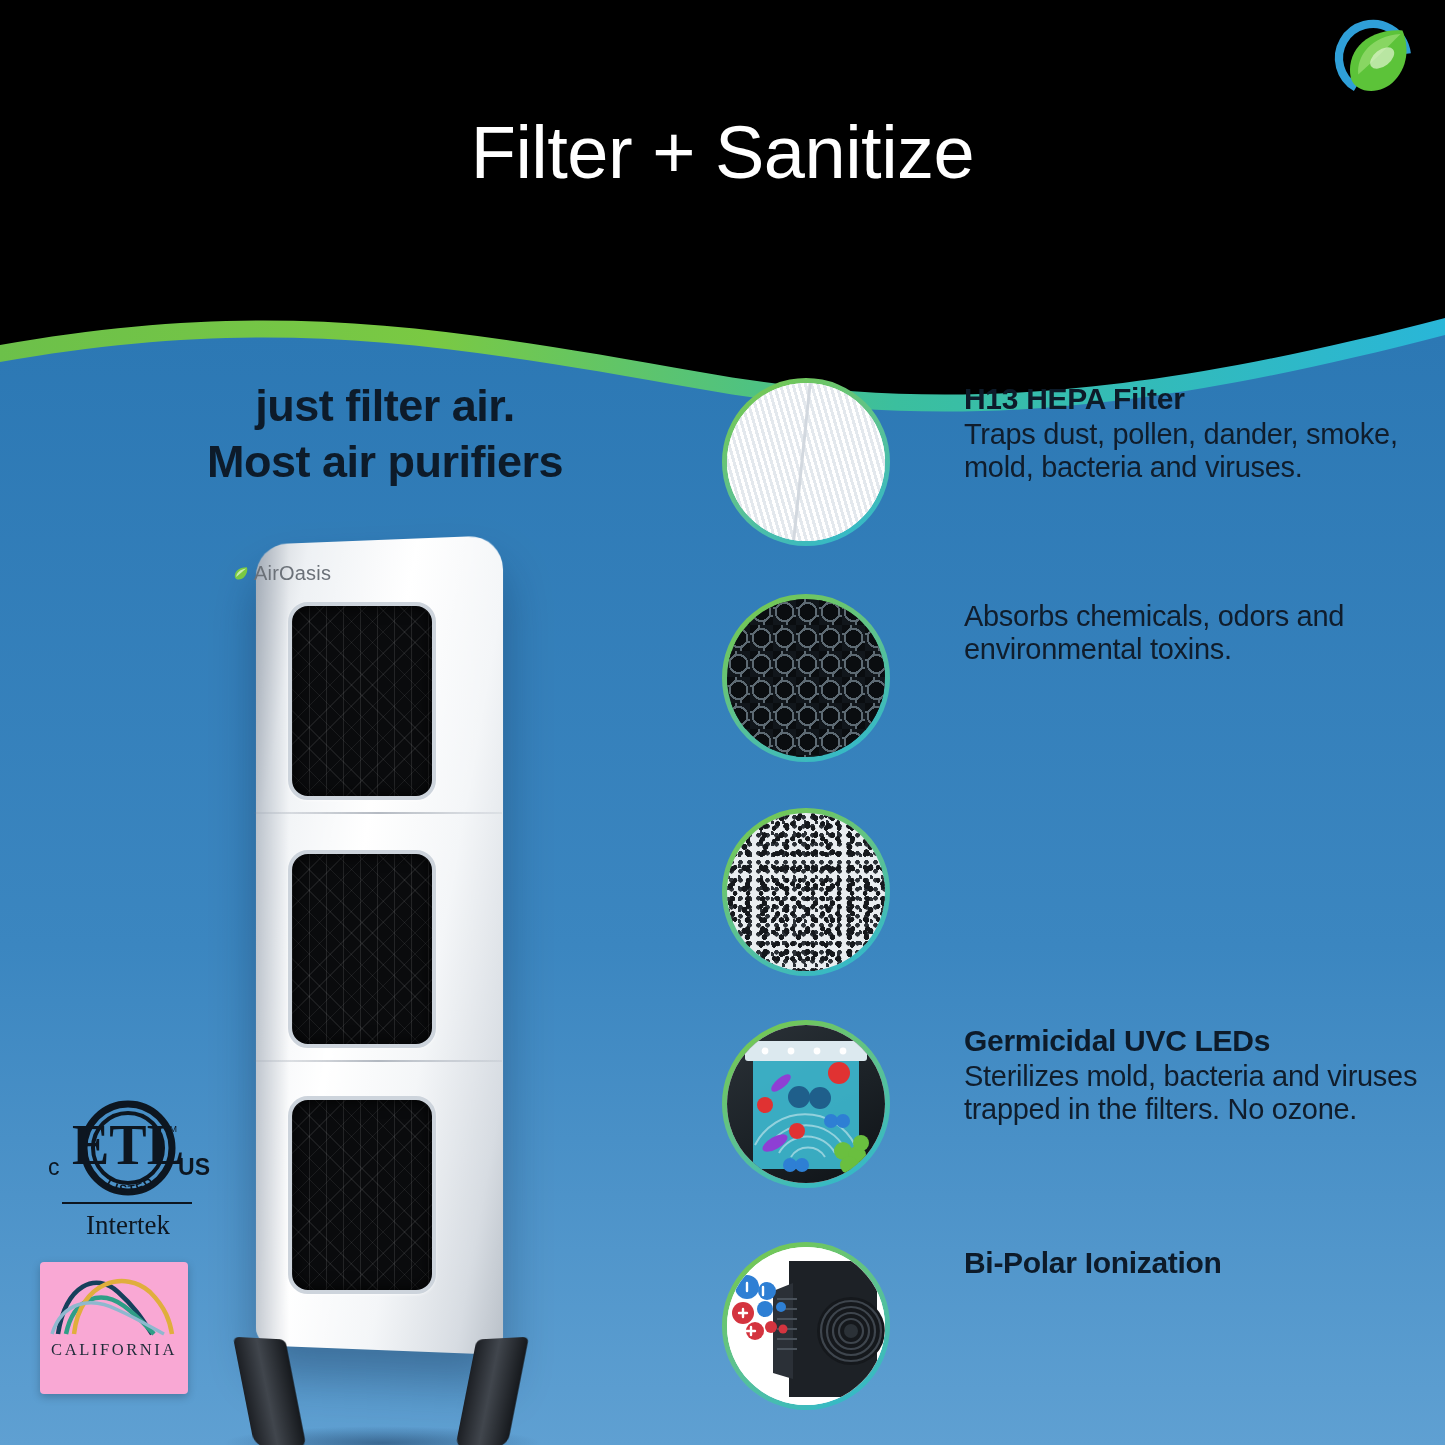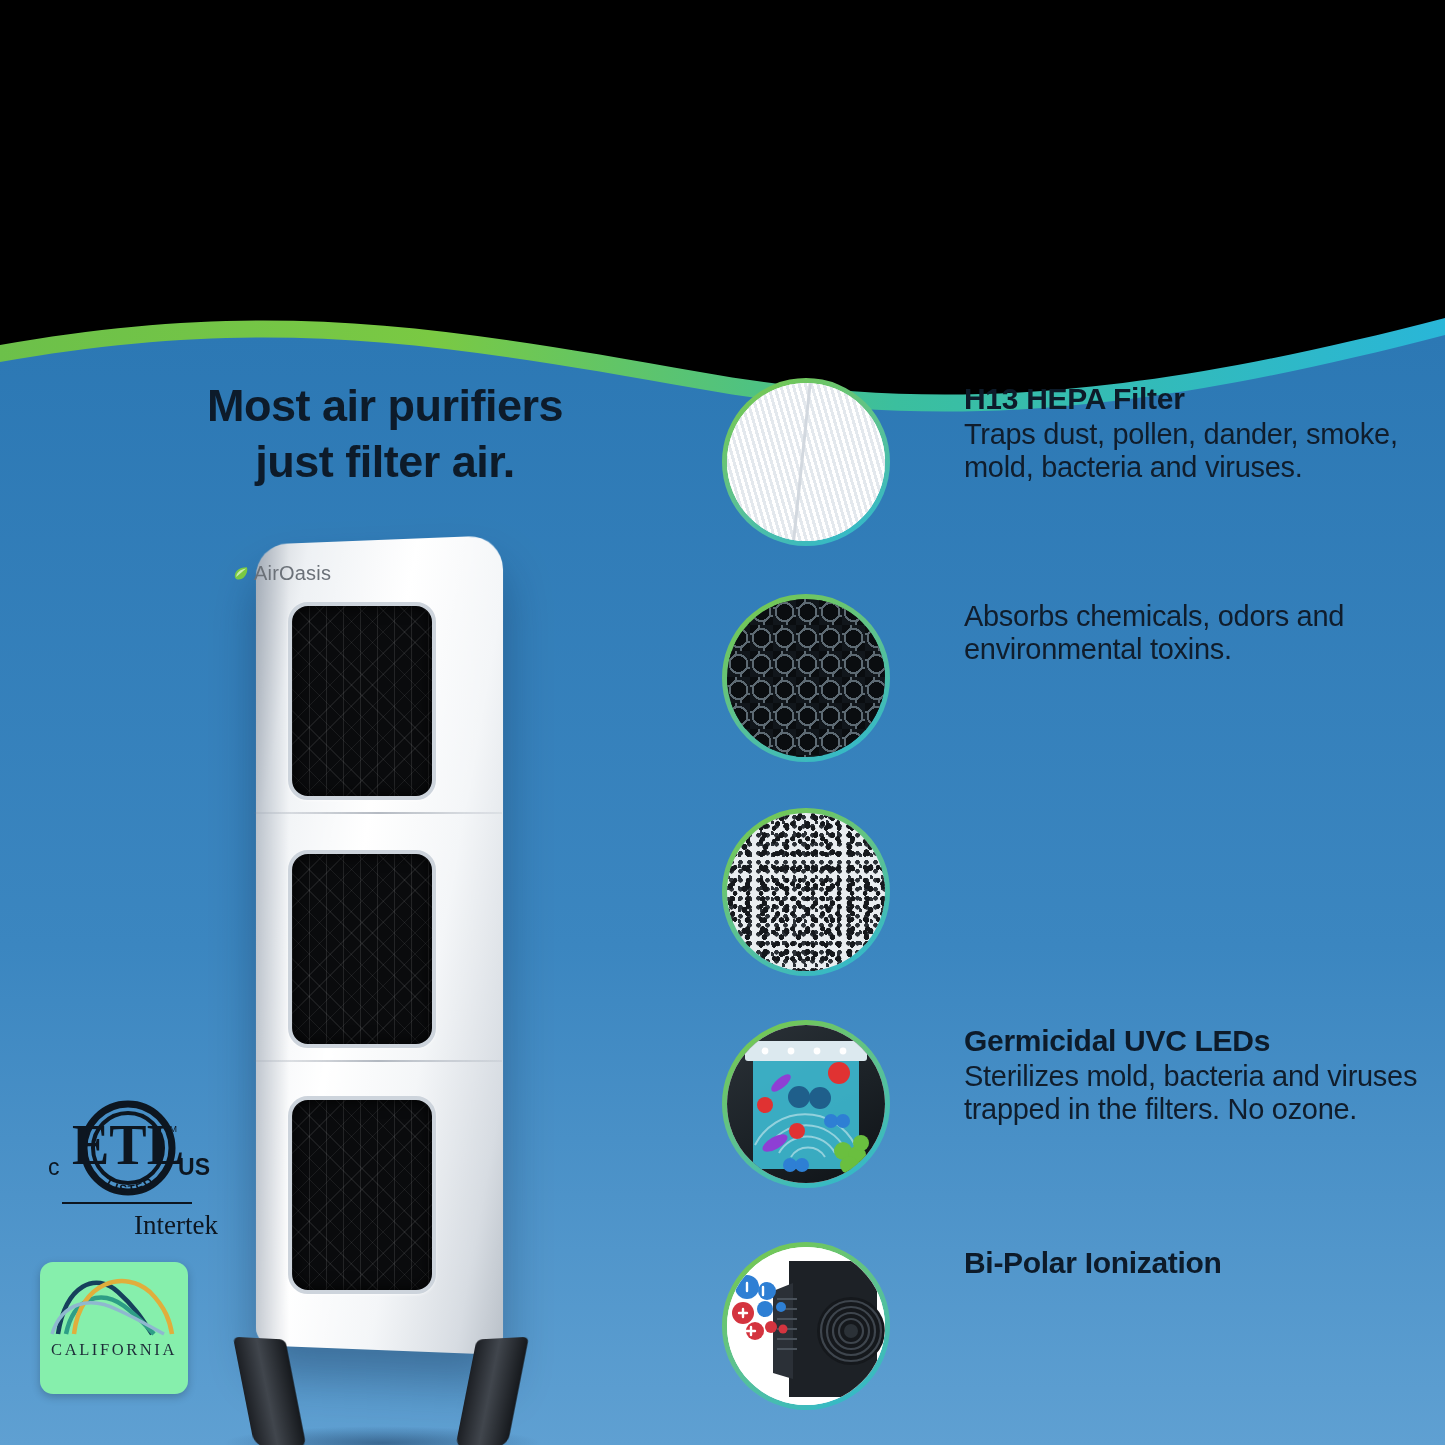--- a/index.html
+++ b/index.html
@@ -76,25 +76,25 @@
     position:absolute;left:-10px;bottom:-100px;width:320px;height:34px;
     background:radial-gradient(ellipse at center,rgba(10,30,60,.42),rgba(10,30,60,0) 70%);
   }
 
   
   .etl{position:absolute;left:38px;top:1098px;width:180px;height:150px;color:#0f1b26;}
   .etl-mark{position:relative;width:180px;height:108px;}
   .etl-c{position:absolute;left:10px;top:56px;font-size:23px;color:#0d1620;}
   .etl-us{position:absolute;right:8px;top:56px;font-size:23px;font-weight:bold;color:#0d1620;}
   .etl-rule{position:absolute;left:24px;top:104px;width:130px;height:2px;background:#0d1620;}
-  .etl-intertek{position:absolute;left:0;top:112px;width:180px;text-align:right;font-size:27px;color:#0d1620;font-family:"Liberation Serif",serif;}
+  .etl-intertek{position:absolute;left:0;top:112px;width:180px;text-align:center;font-size:27px;color:#0d1620;font-family:"Liberation Serif",serif;}
 
   .carb{
     position:absolute;left:40px;top:1262px;width:148px;height:132px;
-    background:#86efac;border-radius:13px;box-shadow:0 3px 8px rgba(0,0,0,.22);
+    background:#f9a8d4;border-radius:4px;box-shadow:0 3px 8px rgba(0,0,0,.22);
     overflow:hidden;
   }
   .carb-title{position:absolute;left:0;top:78px;width:148px;text-align:center;font-size:16.5px;letter-spacing:2.6px;color:#1d2b38;font-family:"Liberation Serif",serif;}
   .carb-sub{position:absolute;left:0;top:100px;width:148px;text-align:center;font-size:9.3px;letter-spacing:1.2px;color:#1d2b38;font-family:"Liberation Serif",serif;margin-top:32px;}
 
   
   .feature{position:absolute;left:722px;width:700px;}
   .thumb{
     position:absolute;left:0;top:0;width:168px;height:168px;border-radius:50%;
     padding:5px;box-sizing:border-box;
@@ -155,24 +155,33 @@
         <stop offset="0.30" stop-color="#7ac943"></stop>
         <stop offset="0.62" stop-color="#3bbf9e"></stop>
         <stop offset="1" stop-color="#29b6d8"></stop>
       </linearGradient>
     </defs>
     <rect x="0" y="0" width="1445" height="1445" fill="#000000"></rect>
     <path d="M0,345 C260,300 420,322 700,372 C930,413 1130,400 1445,318 L1445,1445 L0,1445 Z" fill="url(#gWave)"></path>
     <path d="M0,362 C260,317 420,339 700,389 C930,430 1130,417 1445,335 L1445,1445 L0,1445 Z" fill="url(#gBlue)"></path>
   </svg>
 
+  <div class="header" style="height:320px;background:transparent;">
+    <div class="title">Filter + Sanitize</div>
+    <svg class="brandmark" viewBox="0 0 100 100">
+      <circle cx="50" cy="50" r="37" fill="none" stroke="#2f9fd8" stroke-width="9" stroke-dasharray="150 90" transform="rotate(120 50 50)"></circle>
+      <path d="M82 20 C40 18 20 46 26 72 C30 88 58 92 74 74 C90 56 88 34 82 20 Z" fill="#5cc339"></path>
+      <path d="M80 24 C48 26 32 48 34 68 C52 52 66 38 80 24 Z" fill="#8fd96a" opacity="0.85"></path>
+      <ellipse cx="60" cy="50" rx="15" ry="9" fill="#d8f2c6" opacity="0.75" transform="rotate(-38 60 50)"></ellipse>
+    </svg>
+  </div>
 
   <div class="headline">
+    <div>just filter air.</div>
     <div>Most air purifiers</div>
-    <div>just filter air.</div>
   </div>
 
   <div class="device">
     <div class="shadow-floor"></div>
     <div class="leg left"></div>
     <div class="leg right"></div>
     <div class="body-shell"></div>
     <div class="seam s1"></div>
     <div class="seam s2"></div>
     <div class="logo-row">

